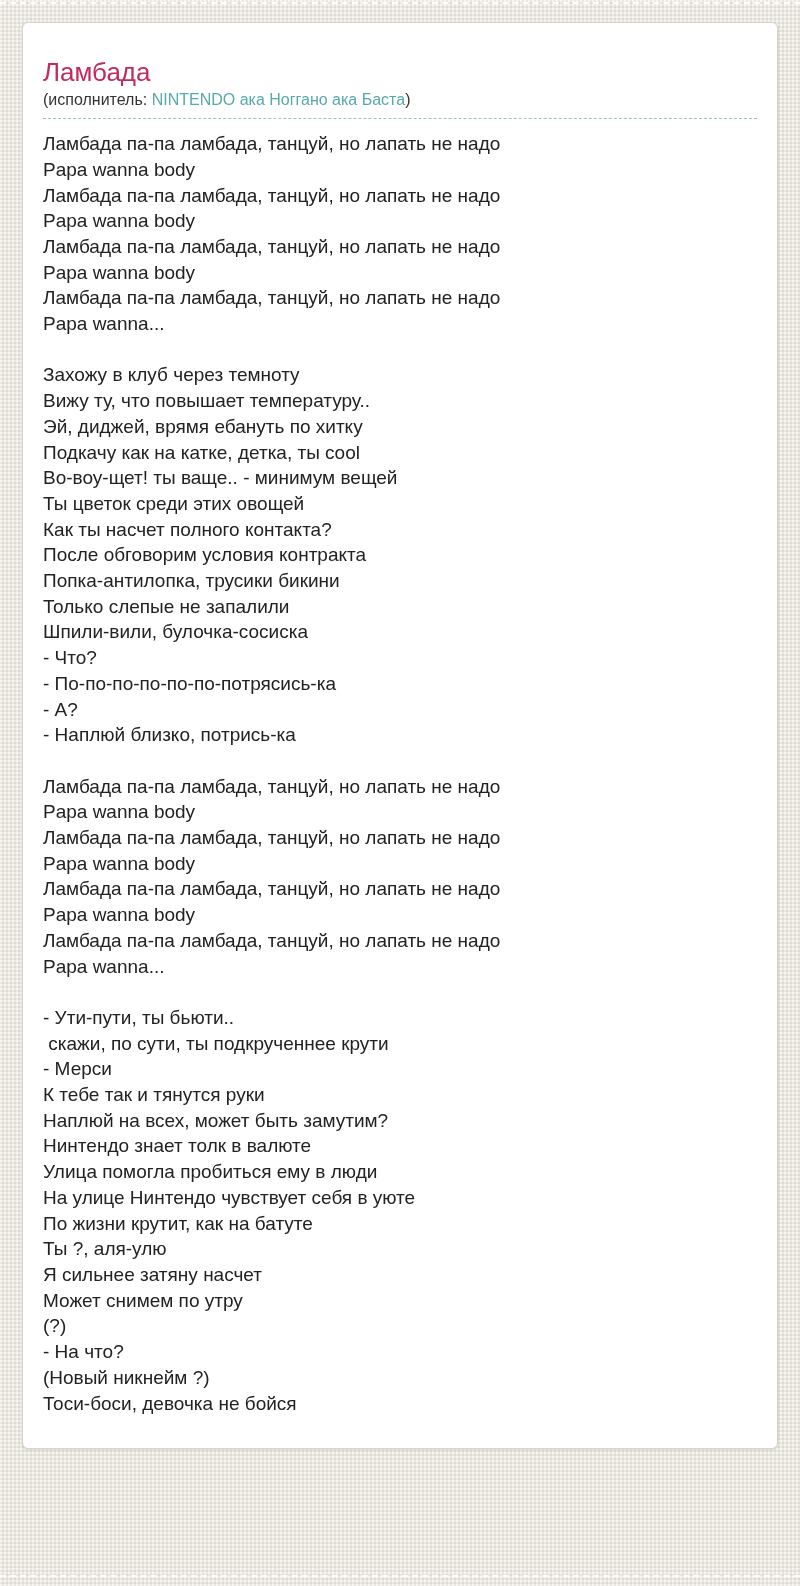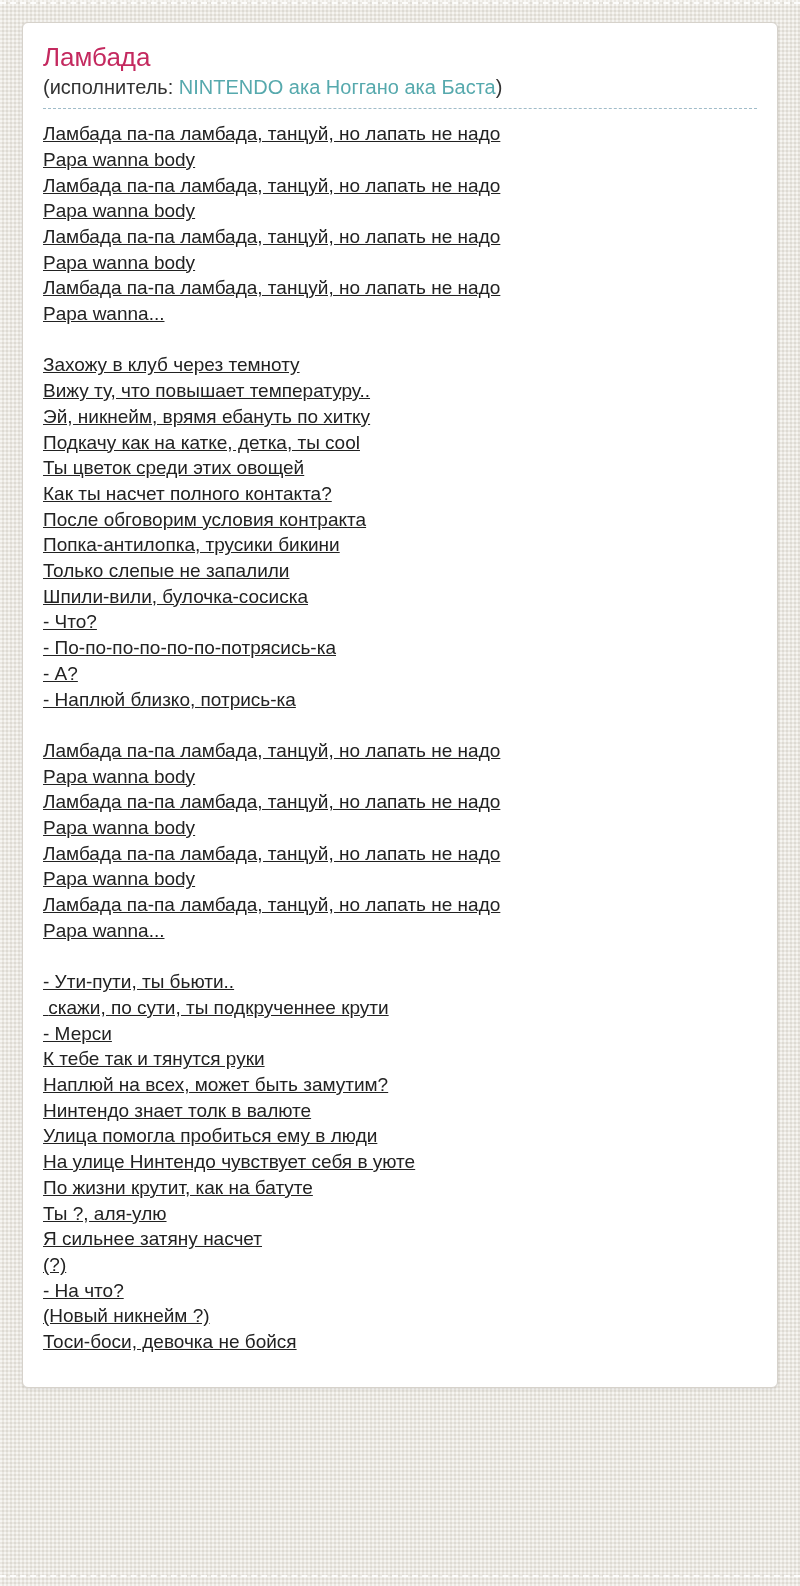--- a/index.html
+++ b/index.html
@@ -39,44 +39,43 @@
     border-radius: 6px;
     box-shadow: 0 1px 3px rgba(0,0,0,0.10);
     padding: 20px 20px 18px 20px;
   }
 
   .card-header {
     padding-bottom: 8px;
     border-bottom: 1px dashed #a0bcc9;
   }
   .song-title {
-    margin: 0 0 3px 0;
+    margin: 15px 0 3px 0;
     font-size: 26px;
     line-height: 1.12;
     font-weight: 400;
     color: #c4295f;
   }
   .artist-line {
-    font-size: 20px;
+    font-size: 16px;
     line-height: 1.25;
     color: #333333;
   }
   .artist-link {
     color: #56a9ad;
     text-decoration: none;
     cursor: pointer;
   }
 
   .lyrics {
     margin-top: 12px;
     margin-bottom: 14px;
     font-size: 19px;
     line-height: 25.7px;
     color: #222222;
-    text-decoration: underline;
   }
   .stanza { margin: 0 0 25.7px 0; }
   .stanza:last-child { margin-bottom: 0; }
   .line {
     white-space: pre-wrap;
     min-height: 25.7px;
   }
 </style>
 </head>
 <body>
@@ -98,22 +97,23 @@
           <div class="line">Ламбада па-па ламбада, танцуй, но лапать не надо</div>
           <div class="line">Papa wanna body</div>
           <div class="line">Ламбада па-па ламбада, танцуй, но лапать не надо</div>
           <div class="line">Papa wanna body</div>
           <div class="line">Ламбада па-па ламбада, танцуй, но лапать не надо</div>
           <div class="line">Papa wanna...</div>
         </div>
         <div class="stanza">
           <div class="line">Захожу в клуб через темноту</div>
           <div class="line">Вижу ту, что повышает температуру..</div>
-          <div class="line">Эй, никнейм, врямя ебануть по хитку</div>
+          <div class="line">Эй, диджей, врямя ебануть по хитку</div>
           <div class="line">Подкачу как на катке, детка, ты cool</div>
+          <div class="line">Во-воу-щет! ты ваще.. - минимум вещей</div>
           <div class="line">Ты цветок среди этих овощей</div>
           <div class="line">Как ты насчет полного контакта?</div>
           <div class="line">После обговорим условия контракта</div>
           <div class="line">Попка-антилопка, трусики бикини</div>
           <div class="line">Только слепые не запалили</div>
           <div class="line">Шпили-вили, булочка-сосиска</div>
           <div class="line">- Что?</div>
           <div class="line">- По-по-по-по-по-по-потрясись-ка</div>
           <div class="line">- А?</div>
           <div class="line">- Наплюй близко, потрись-ка</div>
@@ -133,20 +133,21 @@
           <div class="line"> скажи, по сути, ты подкрученнее крути</div>
           <div class="line">- Мерси</div>
           <div class="line">К тебе так и тянутся руки</div>
           <div class="line">Наплюй на всех, может быть замутим?</div>
           <div class="line">Нинтендо знает толк в валюте</div>
           <div class="line">Улица помогла пробиться ему в люди</div>
           <div class="line">На улице Нинтендо чувствует себя в уюте</div>
           <div class="line">По жизни крутит, как на батуте</div>
           <div class="line">Ты ?, аля-улю</div>
           <div class="line">Я сильнее затяну насчет</div>
+          <div class="line">Может снимем по утру</div>
           <div class="line">(?)</div>
           <div class="line">- На что?</div>
           <div class="line">(Новый никнейм ?)</div>
           <div class="line">Тоси-боси, девочка не бойся</div>
         </div>
       </div>
   </div>
 </div>
 
 </body></html>

